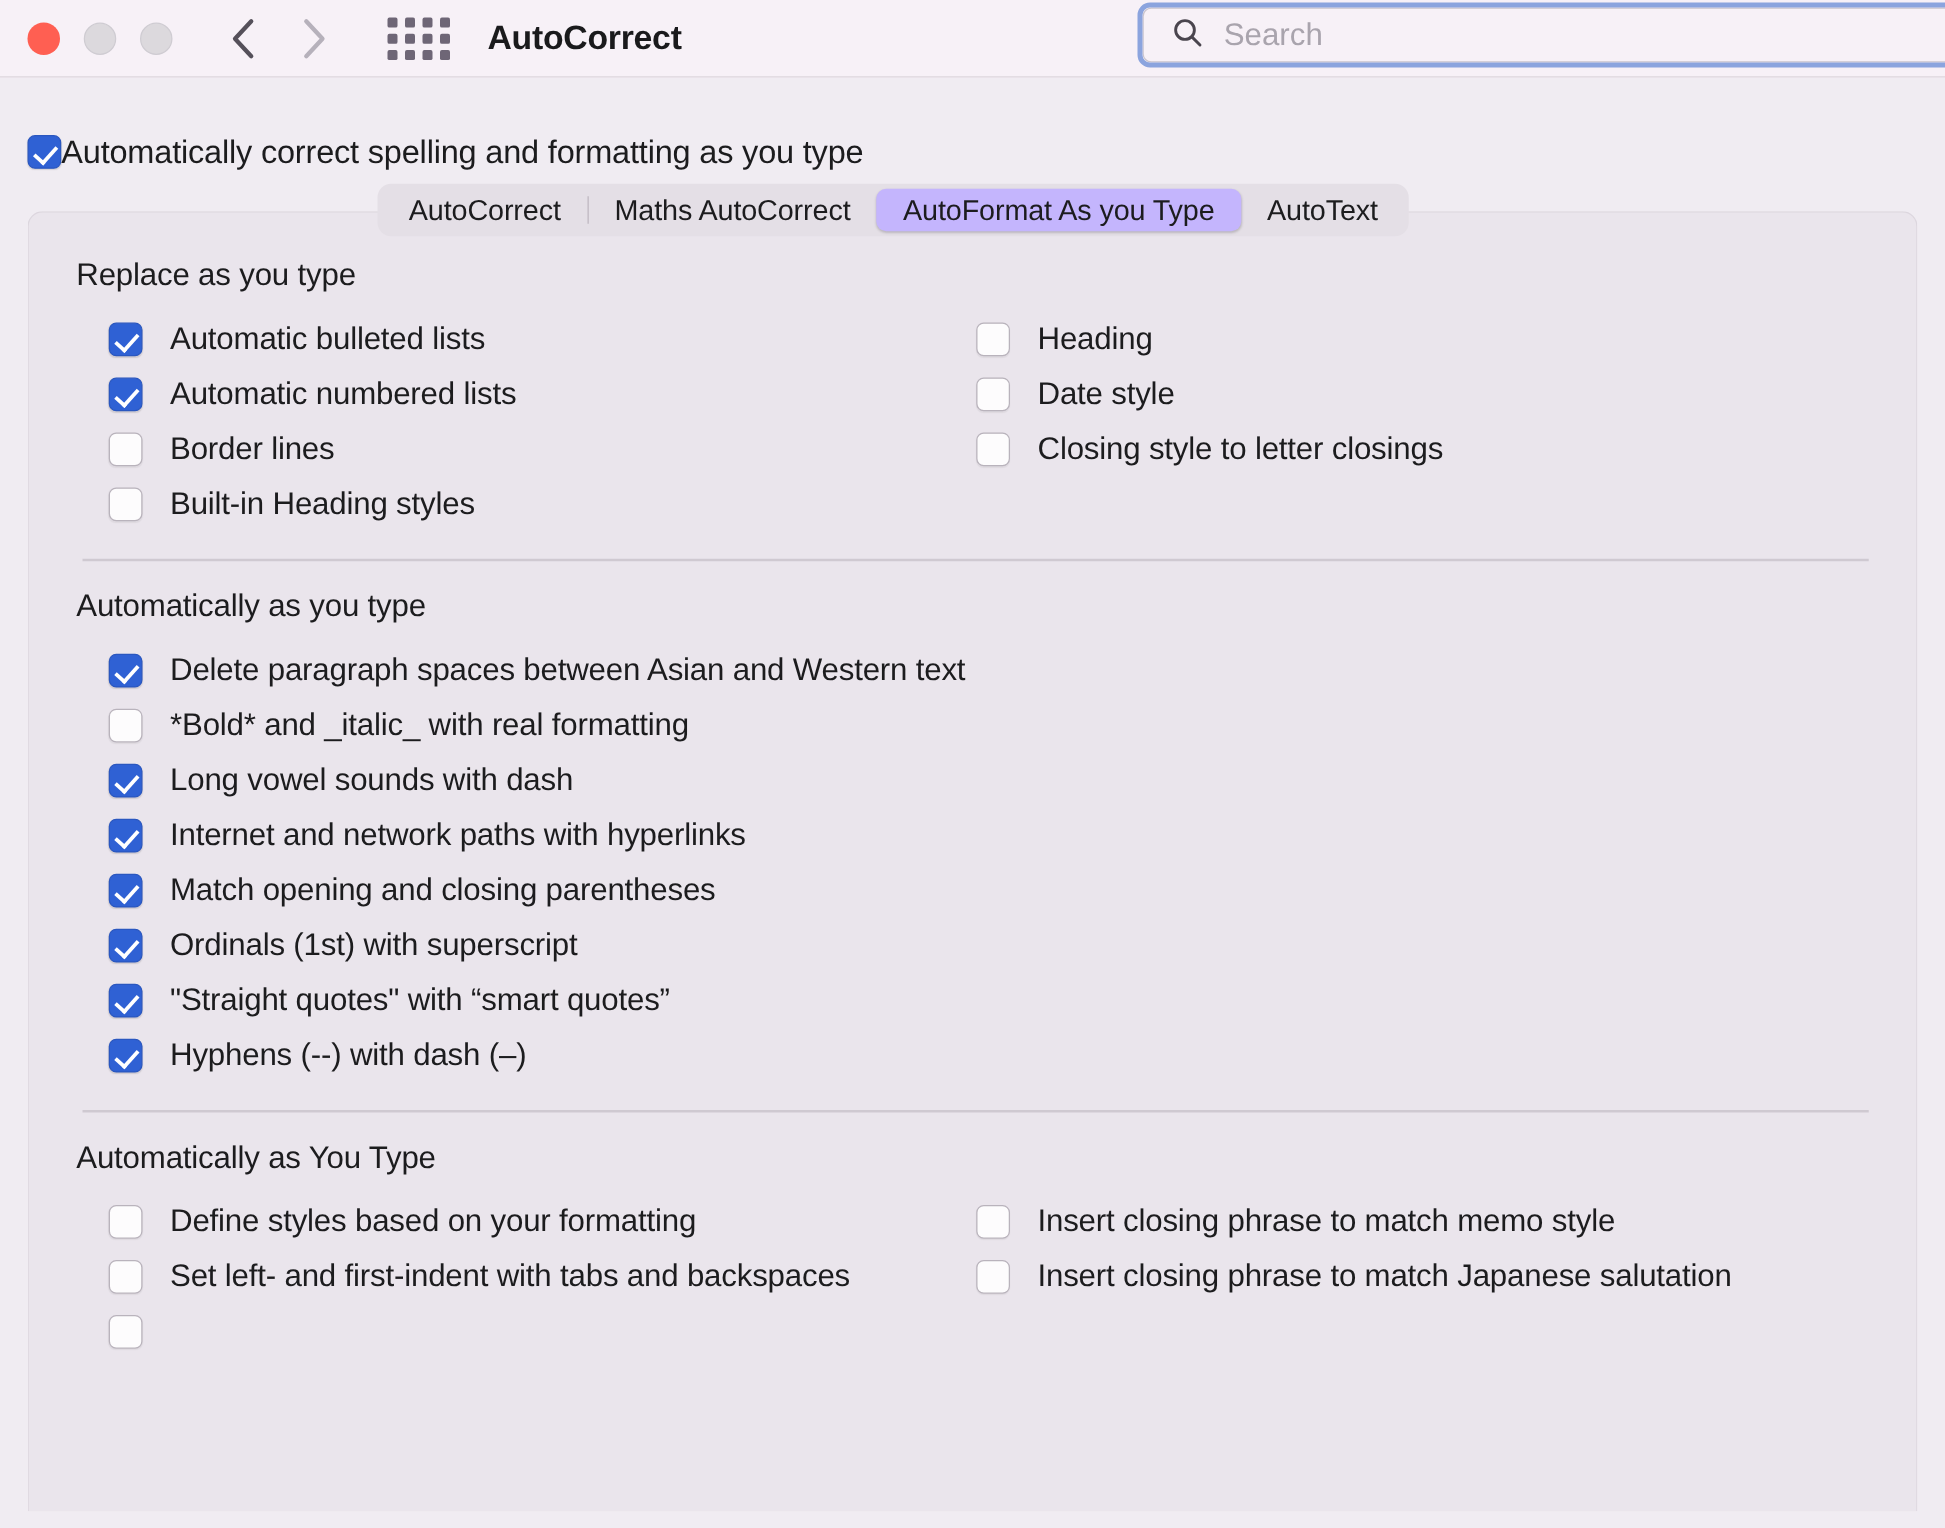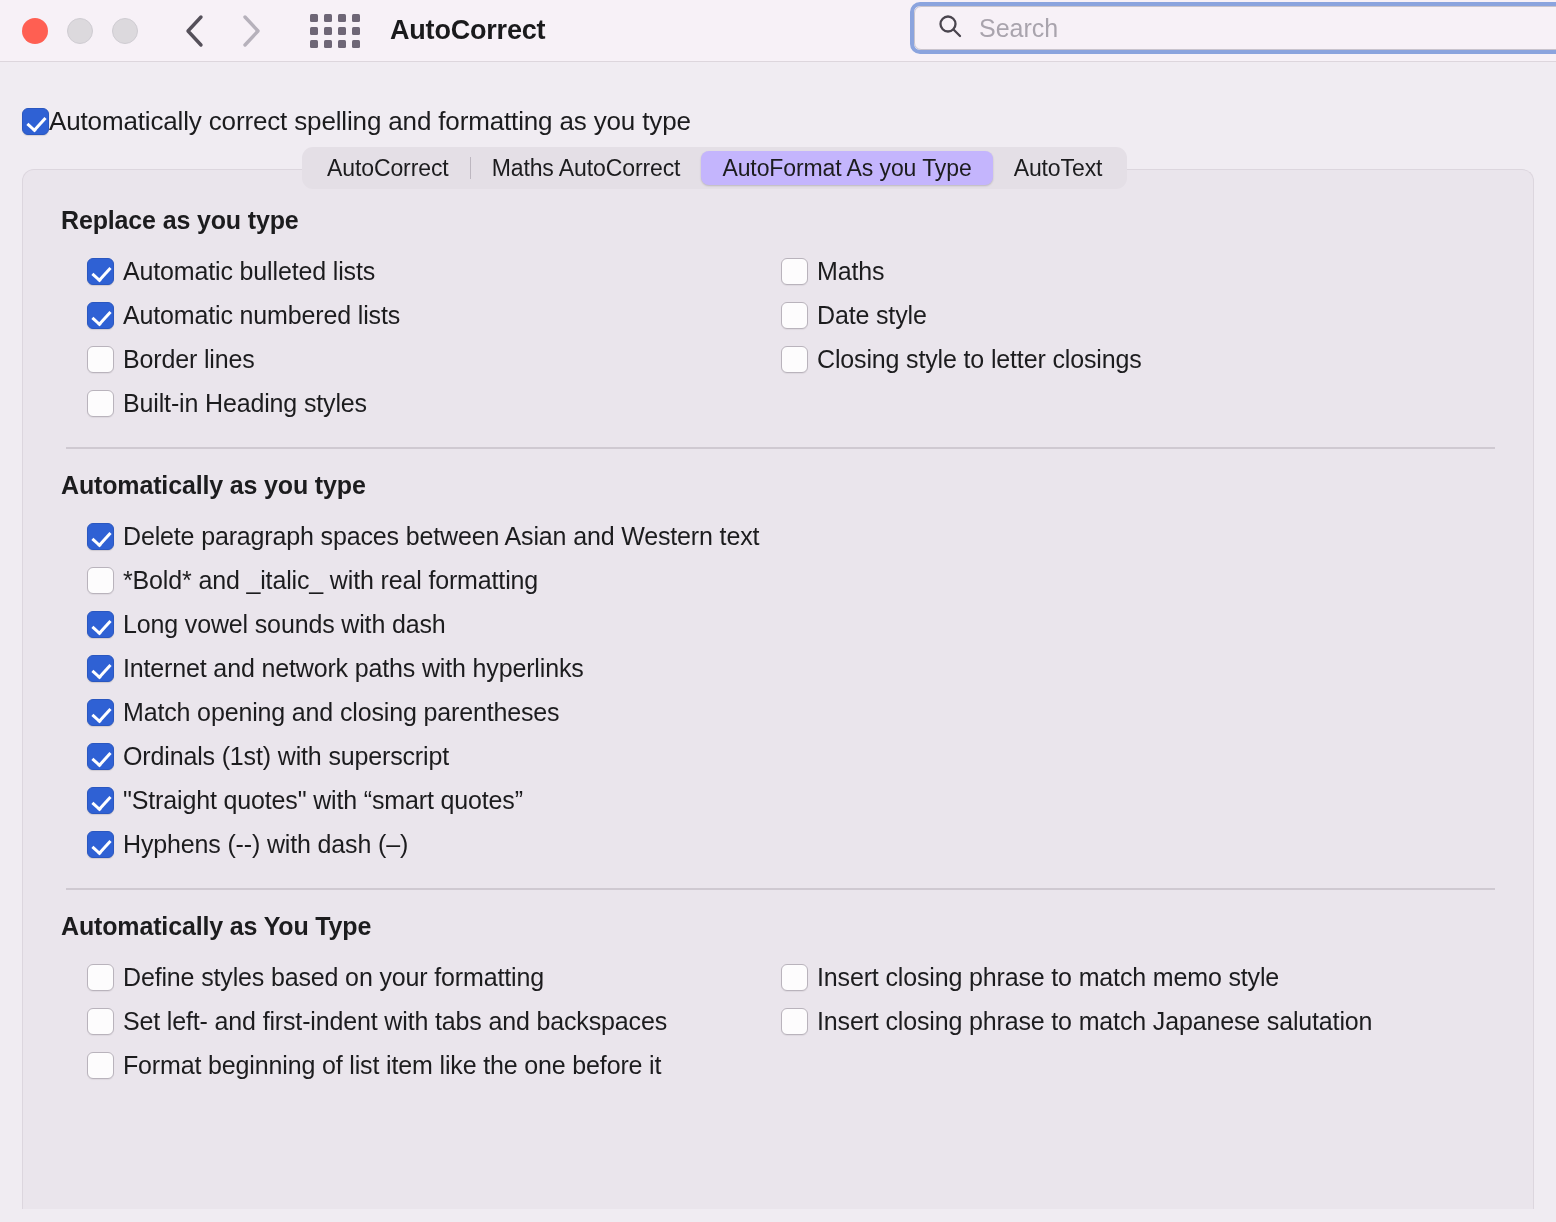--- a/index.html
+++ b/index.html
@@ -171,37 +171,37 @@
     background: #eae5ec;
     border: 1px solid #dcd6de;
     border-bottom: none;
     border-radius: 12px 12px 0 0;
     min-height: 1040px;
     padding: 36px 0 0 0;
   }
 
   .section-title {
     font-size: 25px;
-    font-weight: bold;
+    font-weight: normal;
     letter-spacing: -0.15px;
     margin-left: 38px;
   }
 
   .cols {
     display: flex;
     margin-top: 14px;
   }
   .col-left  { width: 740px; padding-left: 64px; }
   .col-right { flex: 1; padding-left: 18px; }
   .col-full  { width: 100%; padding-left: 64px; }
 
   .row {
     display: flex;
     align-items: center;
-    gap: 9px;
+    gap: 22px;
     height: 44px;
   }
   .row .lbl {
     font-size: 25px;
     letter-spacing: -0.15px;
     white-space: nowrap;
   }
 
   
   .cb {
@@ -335,21 +335,21 @@
         <span class="lbl">Border lines</span>
       </div>
       <div class="row">
         <span class="cb off"></span>
         <span class="lbl">Built-in Heading styles</span>
       </div>
     </div>
     <div class="col-right">
       <div class="row">
         <span class="cb off"></span>
-        <span class="lbl">Maths</span>
+        <span class="lbl">Heading</span>
       </div>
       <div class="row">
         <span class="cb off"></span>
         <span class="lbl">Date style</span>
       </div>
       <div class="row">
         <span class="cb off"></span>
         <span class="lbl">Closing style to letter closings</span>
       </div>
     </div>
@@ -405,21 +405,20 @@
       <div class="row">
         <span class="cb off"></span>
         <span class="lbl">Define styles based on your formatting</span>
       </div>
       <div class="row">
         <span class="cb off"></span>
         <span class="lbl">Set left- and first-indent with tabs and backspaces</span>
       </div>
       <div class="row">
         <span class="cb off"></span>
-        <span class="lbl">Format beginning of list item like the one before it</span>
       </div>
     </div>
     <div class="col-right">
       <div class="row">
         <span class="cb off"></span>
         <span class="lbl">Insert closing phrase to match memo style</span>
       </div>
       <div class="row">
         <span class="cb off"></span>
         <span class="lbl">Insert closing phrase to match Japanese salutation</span>

